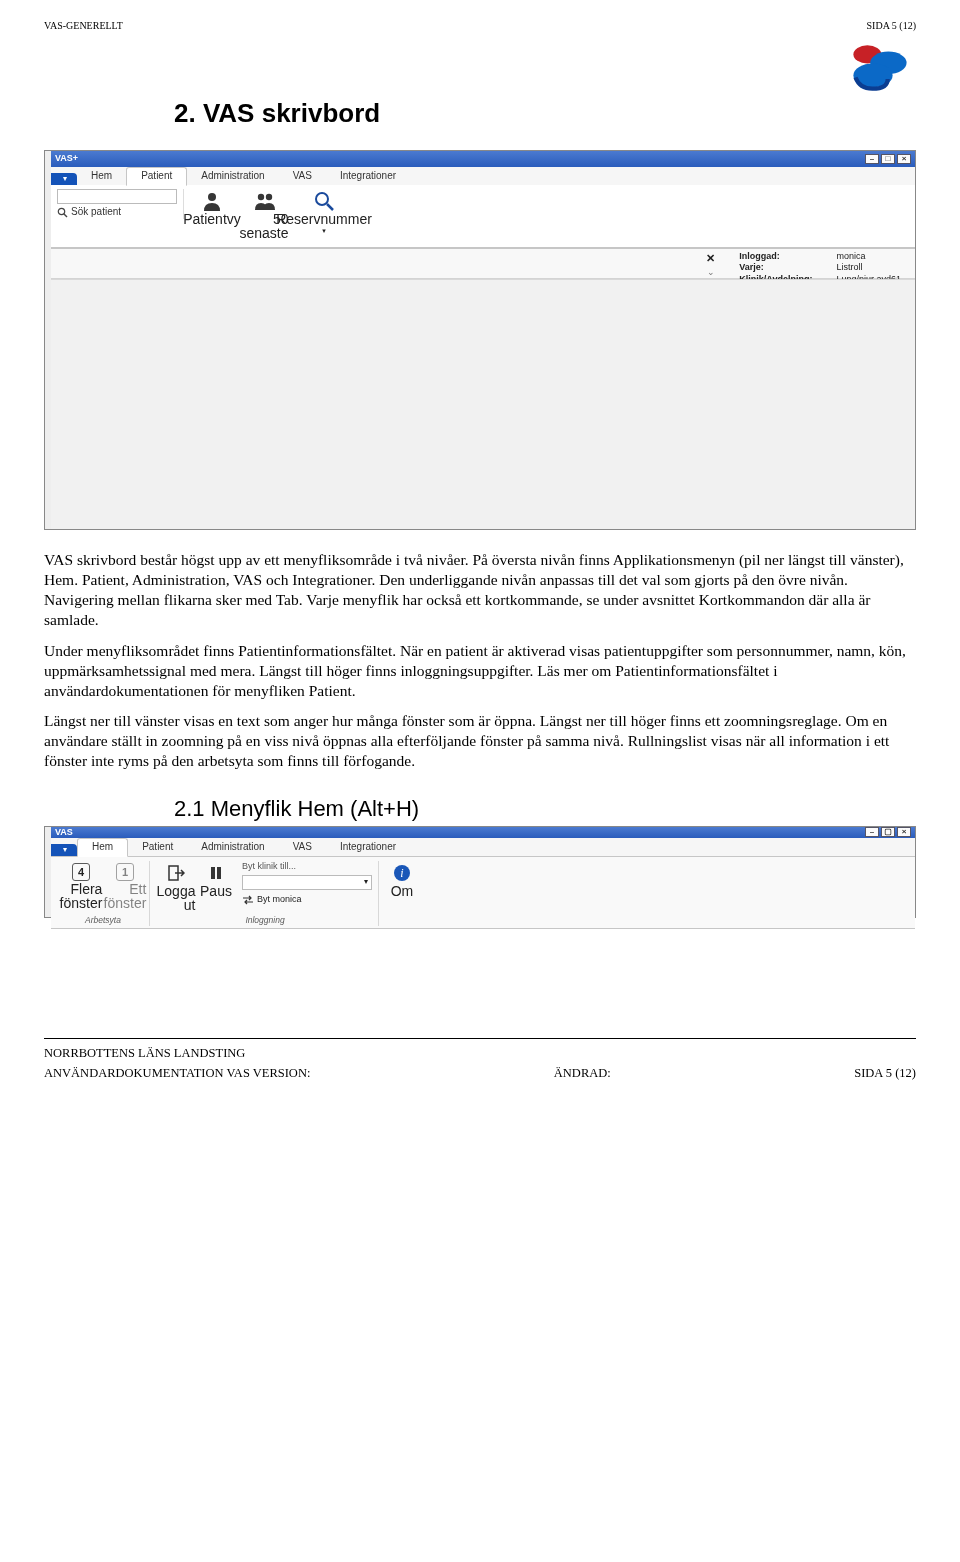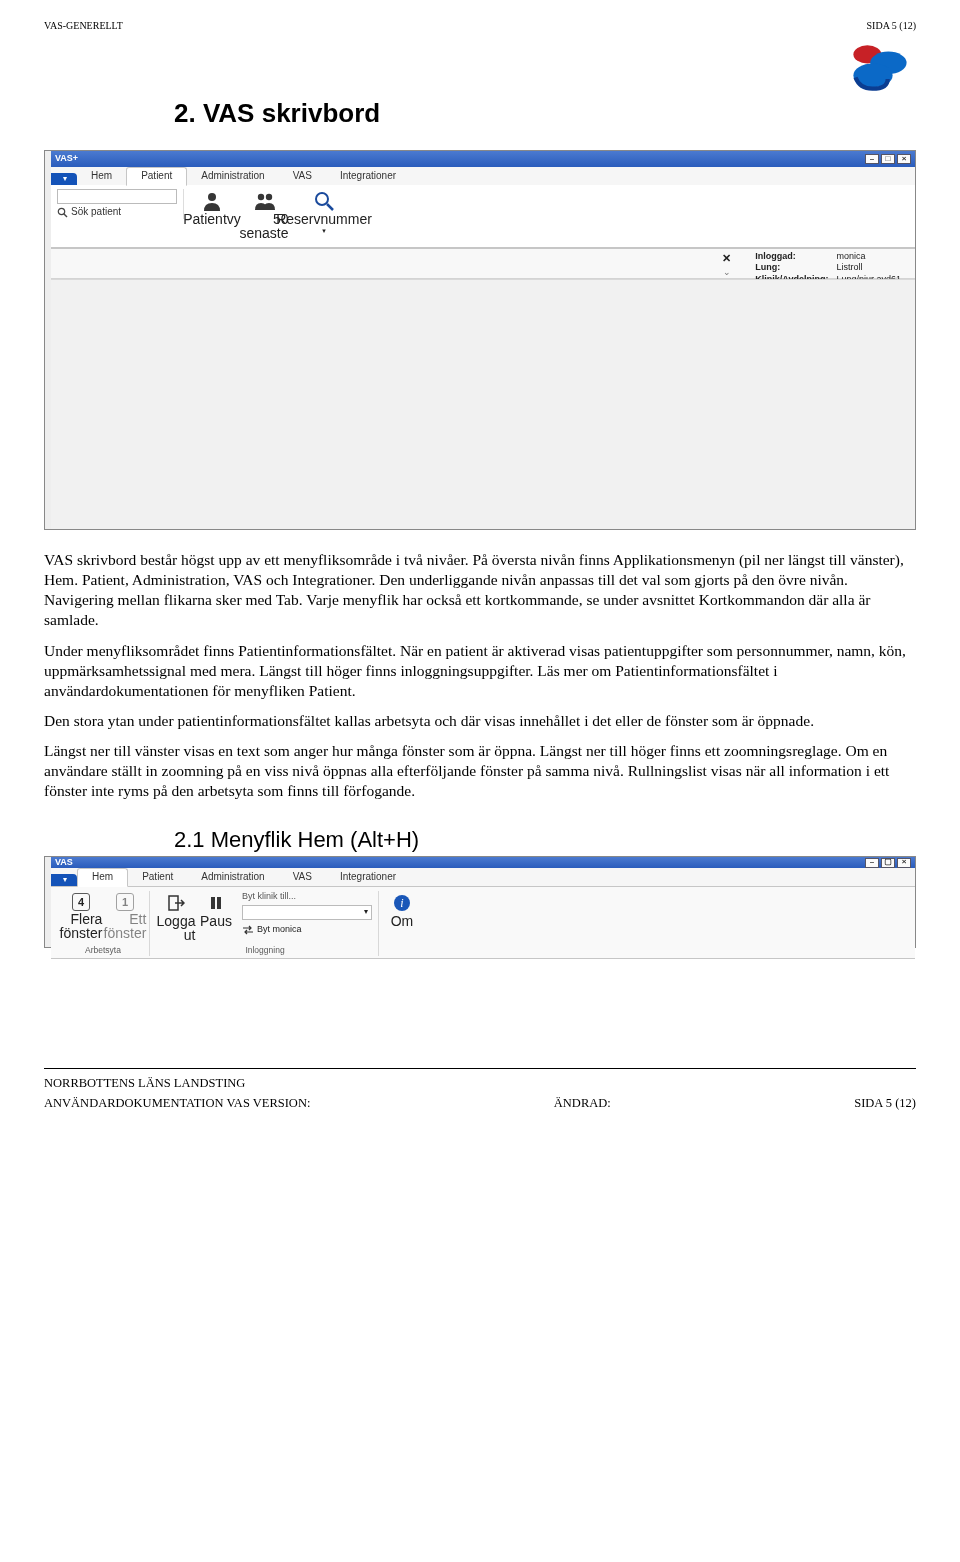--- a/index.html
+++ b/index.html
@@ -34,34 +34,34 @@
   .rib-body { background:#fff; padding:4px 6px 5px 6px; display:flex; gap:4px; align-items:flex-start; border-bottom:1px solid #c6c6c6; }
   .grp-row { display:flex; align-items:center; gap:4px; }
   .big-btn { display:flex; flex-direction:column; align-items:center; width:48px; padding:2px 0; gap:1px; }
   .big-btn .ic { width:22px; height:20px; display:flex; align-items:center; justify-content:center; }
   .big-btn .lbl { font-size:14px; line-height:1; text-align:right; }
   .srch-pane { display:flex; flex-direction:column; gap:2px; padding-right:6px; border-right:1px solid #ddd; }
   .srch-input { width:120px; height:15px; border:1px solid #bbb; background:#fff; }
   .srch-link { display:flex; align-items:center; gap:3px; font-size:10px; color:#333; }
   .info-strip { background:#f8f8f8; border-bottom:1px solid #d4d4d4; height:30px; display:flex; align-items:flex-start; padding:2px 8px; }
   .info-strip .xcol { margin-left:auto; display:flex; flex-direction:column; align-items:center; gap:2px; padding-right:24px; }
-  .info-strip .meta { display:flex; gap:8px; }
+  .info-strip .meta { display:flex; gap:24px; }
   .meta-labels { font-weight:bold; font-size:9px; line-height:1.25; }
   .meta-vals { font-size:9px; line-height:1.25; }
   .workarea { flex:1; background:#f1f1f1; border-top:1px solid #d9d9d9; }
   .statusbar { height:16px; background:#f3f3f3; border-top:1px solid #ccc; display:flex; align-items:center; padding:0 6px; font-size:9px; }
   .statusbar .spacer { flex:1; }
   .zoom { width:70px; height:4px; background:#cfcfcf; position:relative; border-radius:2px; margin-right:8px; }
   .zoom::before { content:""; position:absolute; left:32px; top:-3px; width:8px; height:10px; background:#e8e8e8; border:1px solid #888; border-radius:2px; }
 
   .shot2 { height:92px; display:flex; flex-direction:column; }
   .rib-body2 { background:#f9f9f9; padding:4px 6px 2px 6px; display:flex; gap:2px; align-items:stretch; border-bottom:1px solid #c6c6c6; flex:1; }
   .grp2 { border-right:1px solid #d8d8d8; padding:0 6px 12px 6px; display:flex; flex-direction:column; position:relative; }
   .grp2:last-child { border-right:none; }
-  .grp-title { position:absolute; bottom:0; left:0; right:0; text-align:center; font-size:8.5px; color:#5b5b5b; }
+  .grp-title { position:absolute; bottom:0; left:0; right:0; text-align:center; font-size:8.5px; color:#5b5b5b;font-style:italic; }
   .num-badge { width:18px; height:18px; border:1px solid #5a5a5a; border-radius:3px; display:flex; align-items:center; justify-content:center; font-size:11px; font-weight:bold; }
   .hline { border-top:1px solid #000; margin-top:120px; margin-bottom:6px; }
   .ftr { font-size:12.5px; }
   .ftr-row { display:flex; justify-content:space-between; margin-top:4px; }
   svg .s-dark { fill:#363636; }
 </style>
 </head>
 <body>
 
 <div class="hdr-row">
@@ -148,39 +148,38 @@
   </div>
 
   <div class="info-strip">
     <div class="xcol">
       <span style="font-size:11px; font-weight:bold;">✕</span>
       <span style="font-size:9px;color:#777;">⌄</span>
     </div>
     <div class="meta">
       <div class="meta-labels">
         <div>Inloggad:</div>
-        <div>Lung:</div>
+        <div>Varje:</div>
         <div>Klinik/Avdelning:</div>
         <div>Inrättning:</div>
       </div>
       <div class="meta-vals">
         <div>monica</div>
         <div>Listroll</div>
         <div>Lung/njur avd61</div>
         <div>SunderbySjukhus</div>
       </div>
     </div>
   </div>
   <div class="workarea"></div>
 </div>
 
 <div class="body-text">
   <p>VAS skrivbord består högst upp av ett menyfliksområde i två nivåer. På översta nivån finns Applikationsmenyn (pil ner längst till vänster), Hem. Patient, Administration, VAS och Integrationer. Den underliggande nivån anpassas till det val som gjorts på den övre nivån. Navigering mellan flikarna sker med Tab. Varje menyflik har också ett kortkommande, se under avsnittet Kortkommandon där alla är samlade.</p>
   <p>Under menyfliksområdet finns Patientinformationsfältet. När en patient är aktiverad visas patientuppgifter som personnummer, namn, kön, uppmärksamhetssignal med mera. Längst till höger finns inloggningsuppgifter. Läs mer om Patientinformationsfältet i användardokumentationen för menyfliken Patient.</p>
-  <p>Den stora ytan under patientinformationsfältet kallas arbetsyta och där visas innehållet i det eller de fönster som är öppnade.</p>
   <p>Längst ner till vänster visas en text som anger hur många fönster som är öppna. Längst ner till höger finns ett zoomningsreglage. Om en användare ställt in zoomning på en viss nivå öppnas alla efterföljande fönster på samma nivå. Rullningslist visas när all information i ett fönster inte ryms på den arbetsyta som finns till förfogande.</p>
 </div>
 
 <h2 class="sub">2.1 Menyflik Hem (Alt+H)</h2>
 
 <div class="shot shot2">
   <div class="ttlbar">
     <span>VAS</span>
     <span class="spacer"></span>
     <span class="winbtn">–</span>

